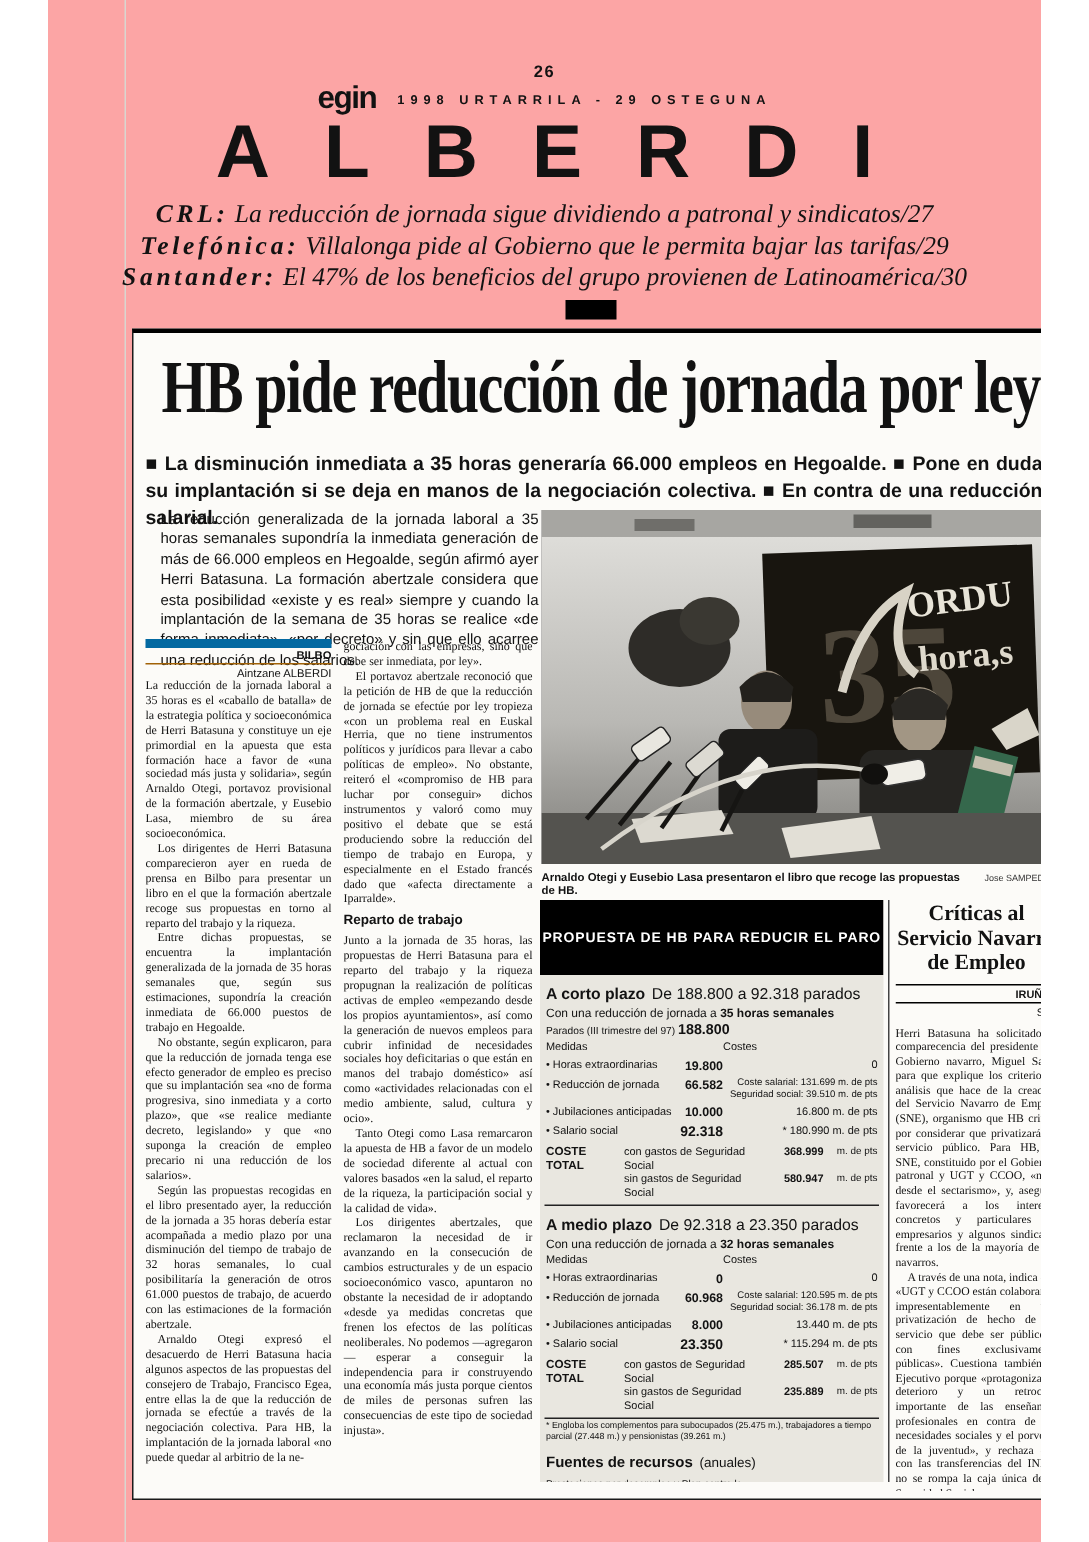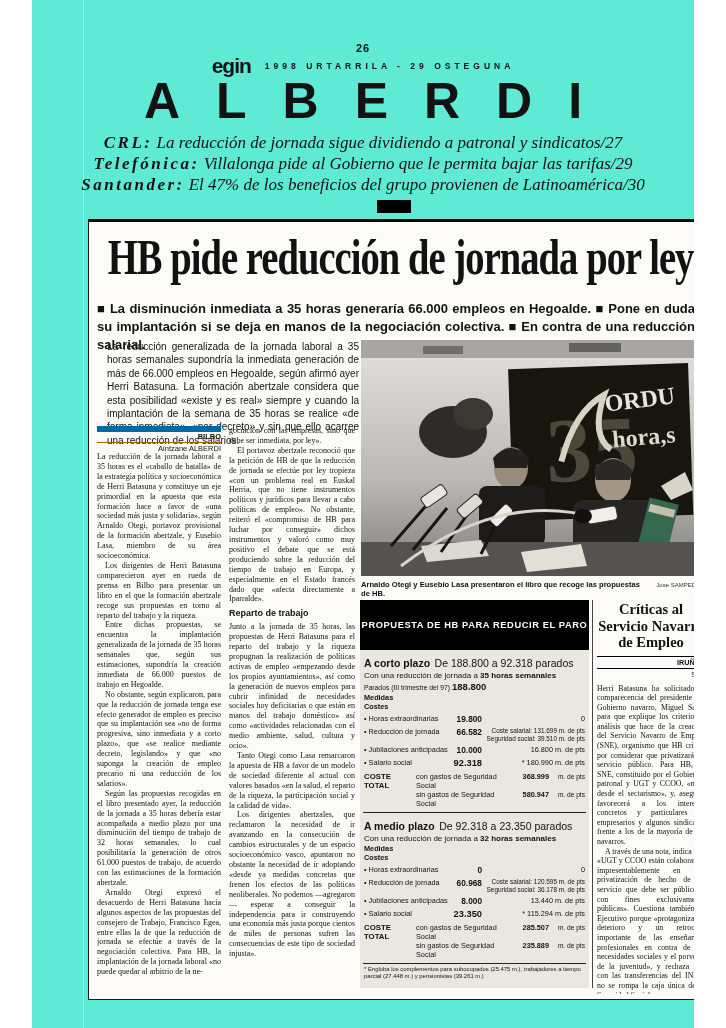--- a/index.html
+++ b/index.html
@@ -1,19 +1,19 @@
 <!DOCTYPE html>
 <html><head>
 <meta charset="utf-8">
 <style>
   * { margin:0; padding:0; box-sizing:border-box; }
   html,body { background:#ffffff; }
   .page {
     position:relative; width:662px; height:1028px; margin:0 auto;
-    background:#5eead4; color:#121212; overflow:hidden;
+    background:#fca5a5; color:#121212; overflow:hidden;
     font-family:"Liberation Serif", serif;
   }
   .abs { position:absolute; }
   .scan-edge { position:absolute; top:0; bottom:0; width:1px; background:#d9d6d0; }
 
   
   .pagenum { left:0; right:0; top:42px; text-align:center;
     font-family:"Liberation Sans",sans-serif; font-weight:bold; font-size:11px; letter-spacing:1px; }
   .logoline { left:0; right:0; top:54px; text-align:center; white-space:nowrap; }
   .logo { font-family:"Liberation Sans",sans-serif; font-weight:800; font-size:21px;
@@ -66,21 +66,21 @@
     background:#e9e7e0; font-family:"Liberation Sans",sans-serif; padding:0 4px 2px 4px; overflow:hidden; }
   .ib-titlebar { margin:0 -4px; background:#000; color:#fff; text-align:center;
     font-weight:bold; font-size:9.3px; letter-spacing:0.6px; padding:20px 0; }
   .ib-heading { margin-top:3px; }
   .ib-heading .h-big { font-weight:bold; font-size:10.5px; }
   .ib-heading .h-range { font-size:10.5px; }
   .ib-subline { font-size:8px; }
   .ib-subline .sb { font-weight:bold; }
   .ib-parados { font-size:6.8px; margin-top:1px; }
   .ib-parados .pv { font-weight:bold; font-size:9.5px; }
-  .ib-cols { display:flex; font-weight:bold; font-size:7.3px; margin-top:1px;flex-direction:column; }
+  .ib-cols { display:flex; font-weight:normal; font-size:7.3px; margin-top:1px; }
   .ib-cols .c1 { width:118px; }
   .ib-row { display:flex; align-items:flex-start; margin-top:3px; font-size:7.3px; }
   .ib-label { width:84px; }
   .ib-val { width:34px; text-align:right; font-weight:bold; font-size:8.3px; }
   .ib-val.big { font-size:9.3px; }
   .ib-cost { flex:1; text-align:right; font-size:7.3px; }
   .ib-cost .two { font-size:6.4px; line-height:7.6px; }
   .ib-total { display:flex; margin-top:4px; }
   .ib-total .t-label { width:52px; font-weight:bold; font-size:7.8px; }
   .ib-total .t-lines { flex:1; }

